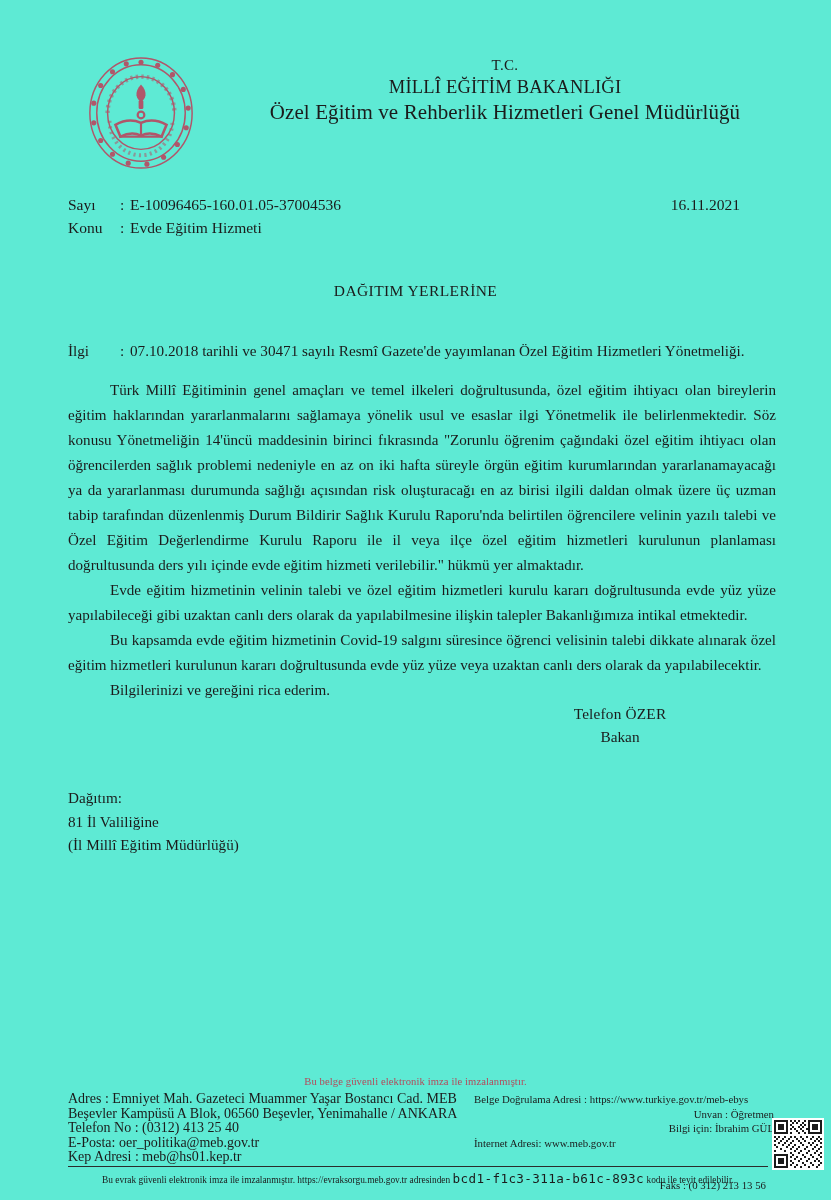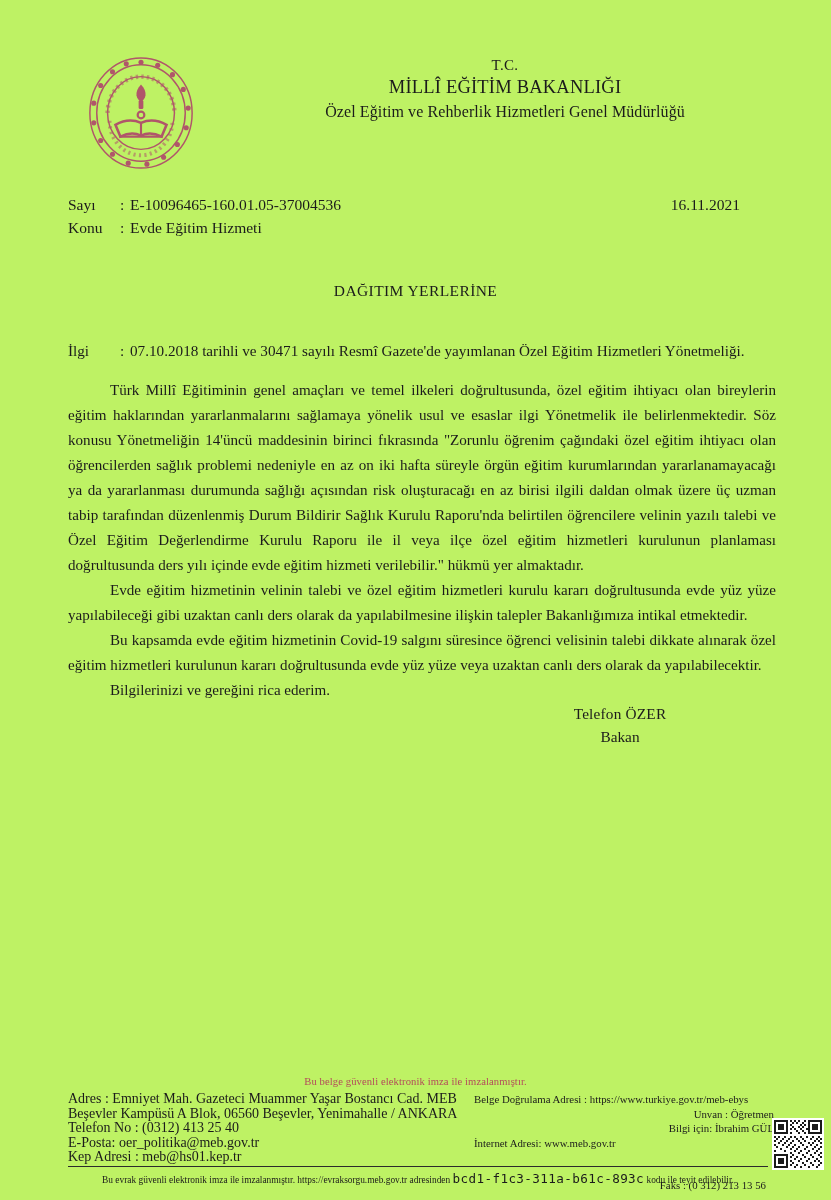--- a/index.html
+++ b/index.html
@@ -12,21 +12,21 @@
     width: 831px;
     height: 1200px;
     position: relative;
     font-family: "Liberation Serif", "DejaVu Serif", serif;
     color: #1b1b1b;
     overflow: hidden;
   }
   .page {
     position: absolute;
     inset: 0;
-    background: #bef264;
+    background: #5eead4;
     padding-left: 28px;
   }
 
   
   .header {
     position: absolute;
     left: 0;
     top: 46px;
     width: 831px;
     height: 140px;
@@ -51,21 +51,21 @@
     font-size: 15px;
     letter-spacing: 0.3px;
     line-height: 19px;
   }
   .t-bakanlik {
     font-size: 18.5px;
     line-height: 25px;
     letter-spacing: 0.2px;
   }
   .t-genel {
-    font-size: 16px;
+    font-size: 21px;
     line-height: 24px;
     letter-spacing: 0.1px;
   }
 
   
   .meta {
     position: absolute;
     left: 68px;
     top: 193px;
     width: 700px;
@@ -305,20 +305,25 @@
     <p>Evde eğitim hizmetinin velinin talebi ve özel eğitim hizmetleri kurulu kararı doğrultusunda evde yüz yüze yapılabileceği gibi uzaktan canlı ders olarak da yapılabilmesine ilişkin talepler Bakanlığımıza intikal etmektedir.</p>
     <p>Bu kapsamda evde eğitim hizmetinin Covid-19 salgını süresince öğrenci velisinin talebi dikkate alınarak özel eğitim hizmetleri kurulunun kararı doğrultusunda evde yüz yüze veya uzaktan canlı ders olarak da yapılabilecektir.</p>
     <p>Bilgilerinizi ve gereğini rica ederim.</p>
   </div>
 
   <div class="signature">
     <div class="sig-name">Telefon ÖZER</div>
     <div class="sig-title">Bakan</div>
   </div>
 
+  <div class="dagitim">
+    <div>Dağıtım:</div>
+    <div>81 İl Valiliğine</div>
+    <div>(İl Millî Eğitim Müdürlüğü)</div>
+  </div>
 
   <div class="footer">
     <div class="esign-note">Bu belge güvenli  elektronik imza ile imzalanmıştır.</div>
 
     <div class="footer-cols">
       <div class="fcol-left">
         <span class="fr-line">Adres :  Emniyet Mah. Gazeteci Muammer Yaşar Bostancı Cad. MEB</span>
         <span class="fr-line">Beşevler Kampüsü A Blok, 06560 Beşevler, Yenimahalle / ANKARA</span>
         <span class="fr-line">Telefon No :  (0312) 413 25 40</span>
         <span class="fr-line">E-Posta:  oer_politika@meb.gov.tr</span>

